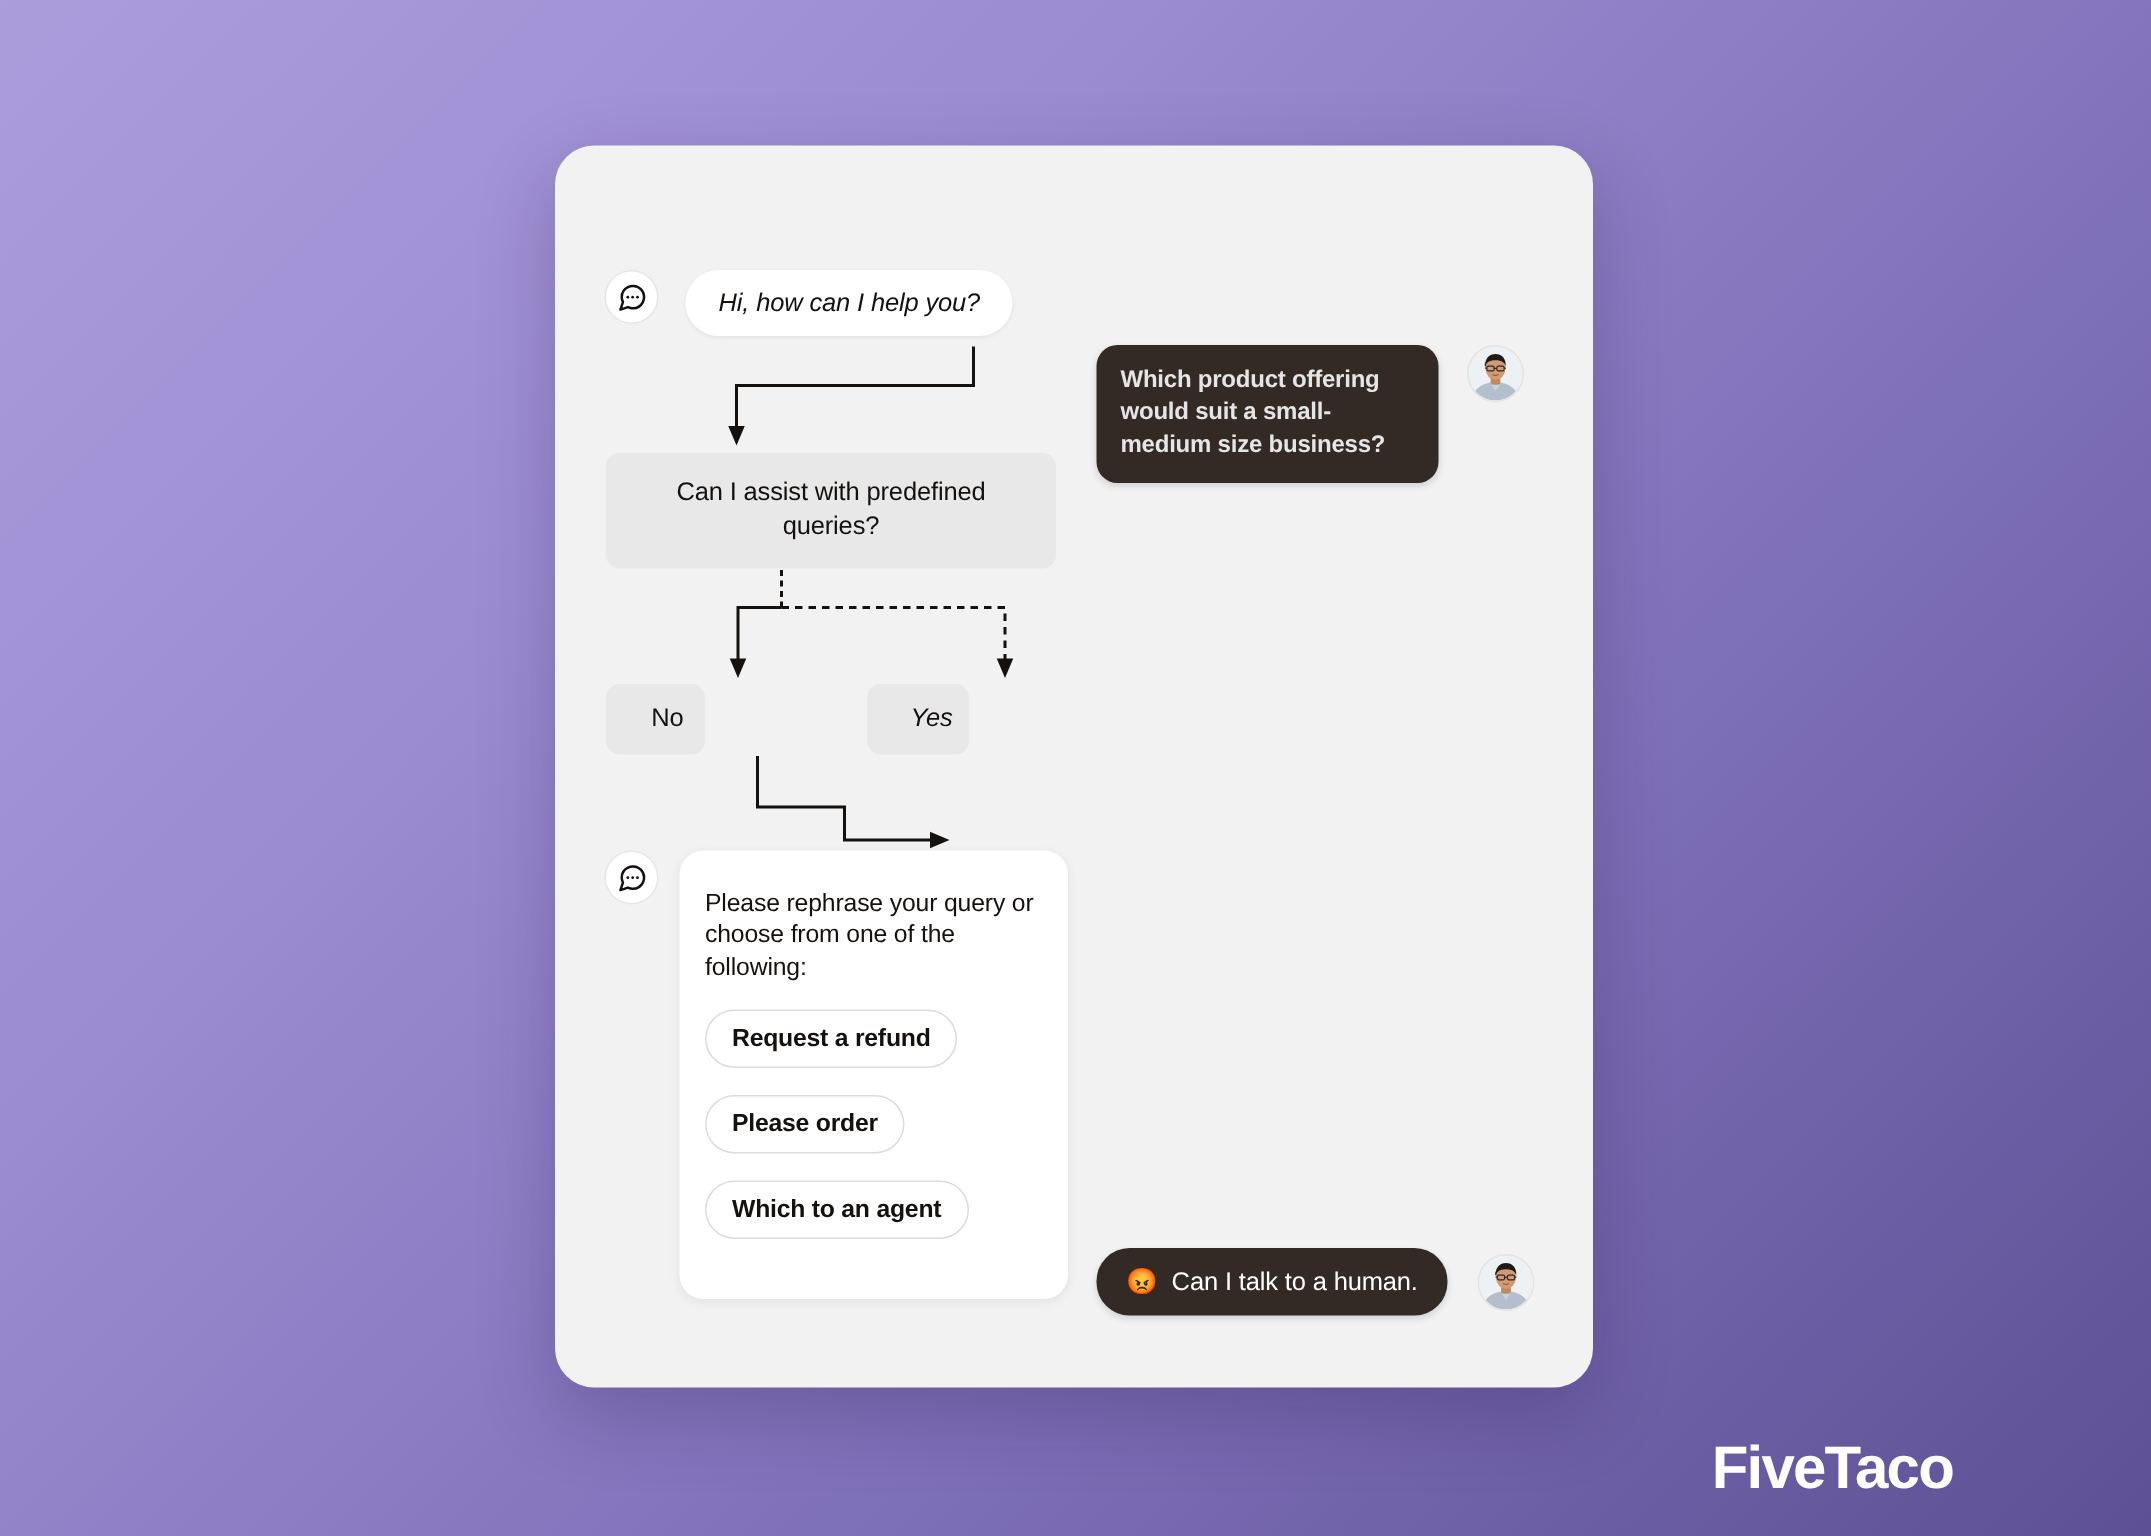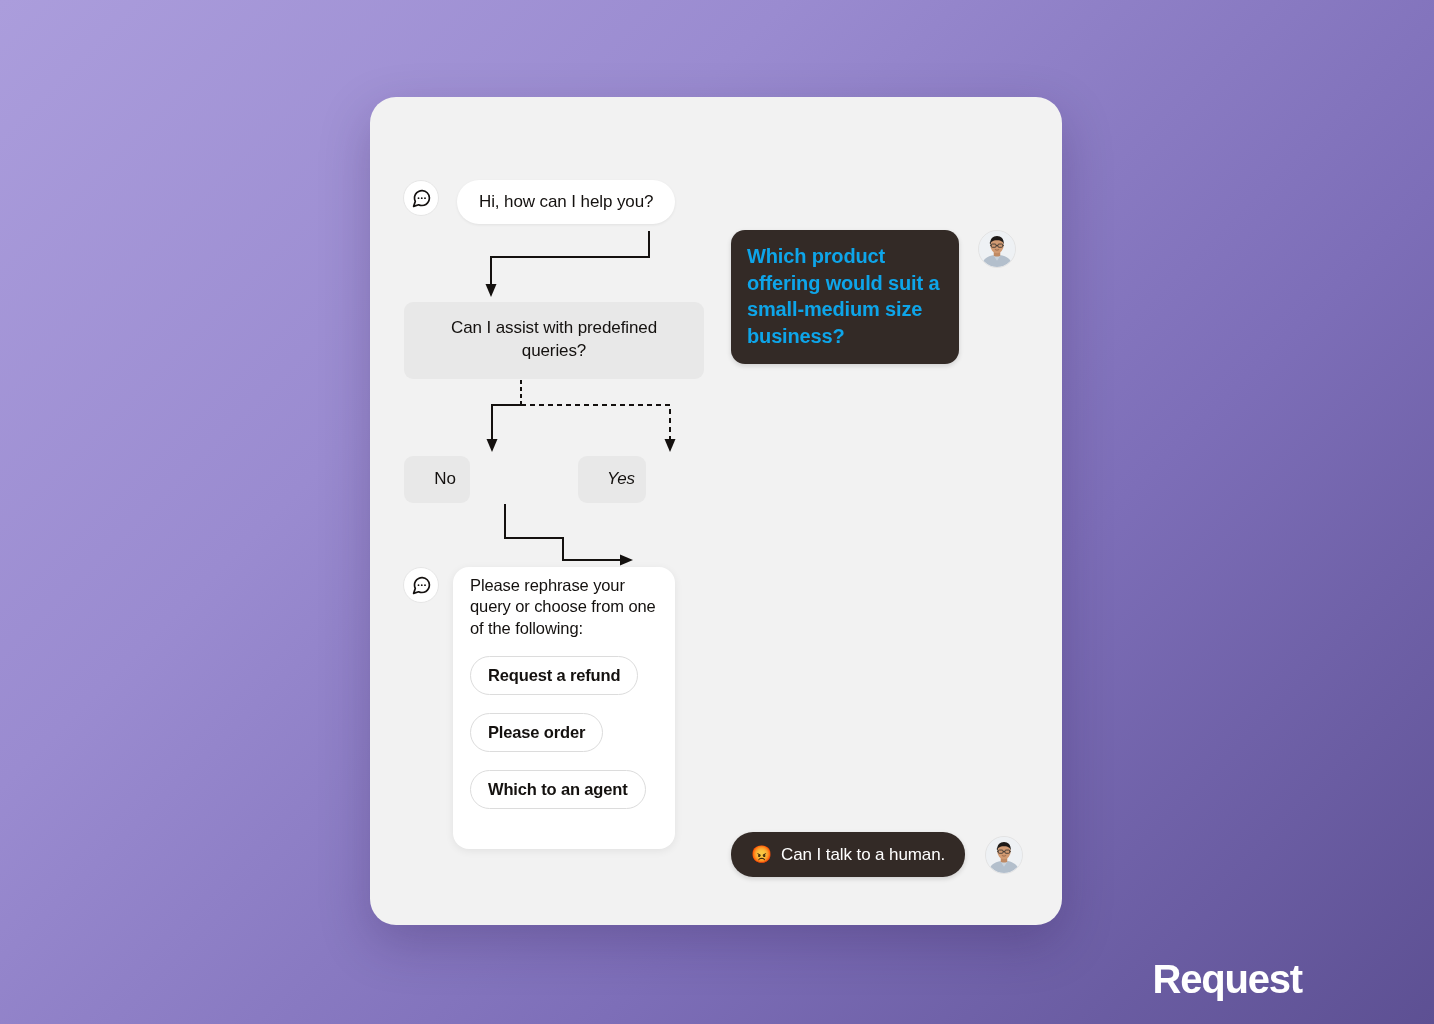--- a/index.html
+++ b/index.html
@@ -56,28 +56,29 @@
 
   
   .bubble-bot {
     background: #ffffff;
     border-radius: 22px;
     padding: 12px 22px;
     font-size: 17px;
     color: #14110f;
     letter-spacing: -0.1px;
     box-shadow: 0 1px 3px rgba(0,0,0,0.07);
+    font-style: italic;
   }
 
   .bubble-user {
     background: #332a26;
-    color: #0ea5e9;
+    color: #e5e5e5;
     border-radius: 14px;
     padding: 13px 16px 15px 16px;
-    font-size: 20px;
+    font-size: 16px;
     font-weight: bold;
     line-height: 1.33;
     letter-spacing: -0.15px;
     max-width: 228px;
     box-shadow: 0 2px 5px rgba(0,0,0,0.14);
   }
 
   .bubble-user-pill {
     background: #332a26;
     color: #ffffff;
@@ -117,24 +118,24 @@
     position: absolute;
     left: 578px; top: 456px;
     width: 68px;
     padding: 12px 0 12px 18px;
   }
 
   
   #options-card {
     position: absolute;
     left: 453px; top: 567px;
-    width: 222px;
+    width: 259px;
     background: #ffffff;
     border-radius: 16px;
-    padding: 8px 17px 22px 17px;
+    padding: 25px 17px 22px 17px;
     box-shadow: 0 2px 8px rgba(0,0,0,0.07);
   }
   #options-prompt {
     font-size: 16.5px;
     color: #14110f;
     line-height: 1.3;
     letter-spacing: -0.1px;
     margin-bottom: 17px;
   }
   .option-pill {
@@ -289,13 +290,13 @@
           <path d="M13.6 16 h-1.3" stroke="#2a2a2a" stroke-width="0.85"></path>
           <path d="M26.4 16 h1.3" stroke="#2a2a2a" stroke-width="0.85"></path>
           <path d="M18 20.8 q2 1.3 4 0" stroke="#8a5a3d" stroke-width="0.8" fill="none" stroke-linecap="round"></path>
         </g>
       </svg>
     </div>
   </div>
 
 </div>
 
-<div id="brand">Request</div>
+<div id="brand">FiveTaco</div>
 
 </body></html>

